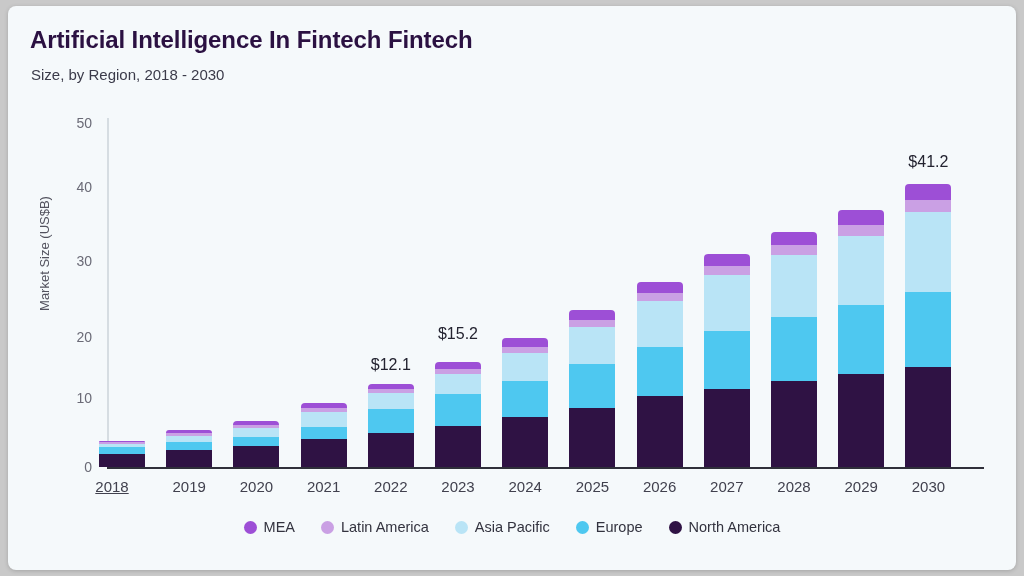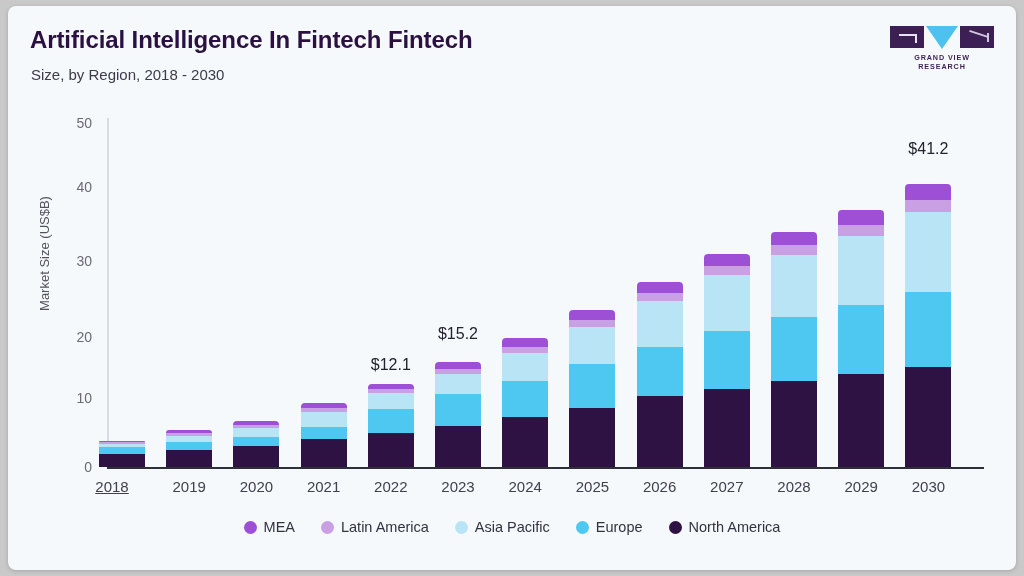--- a/index.html
+++ b/index.html
@@ -114,28 +114,20 @@
   .lg-txt { font-size: 14.5px; color: #33333f; }
 </style>
 </head>
 <body>
 
 <div id="card">
 
   <div id="title">Artificial Intelligence In Fintech Fintech</div>
   <div id="subtitle">Size, by Region, 2018 - 2030</div>
 
-  <div id="logo">
-    <div id="logo-marks">
-      <div class="logo-box left"></div>
-      <div id="logo-tri"></div>
-      <div class="logo-box right"></div>
-    </div>
-    <div id="logo-text">GRAND VIEW RESEARCH</div>
-  </div>
 
   <div id="plot">
     <div id="ylabel">Market Size (US$B)</div>
     <div id="axis-y"></div>
     <div id="axis-x"></div>
   <div class="ytick" style="top: 461px;">0</div>
       <div class="ytick" style="top: 392.2px;">10</div>
       <div class="ytick" style="top: 331px;">20</div>
       <div class="ytick" style="top: 254.6px;">30</div>
       <div class="ytick" style="top: 181px;">40</div>
@@ -239,21 +231,21 @@
       </div>
       <div class="xtick" style="left: 853.2px;">2029</div>
       <div class="bar" style="left: 897.4px; top: 0px; height: 461px;">
         <div class="seg" style="top: 360.552px; height: 100.448px; background: rgb(47, 18, 68);"></div>
         <div class="seg" style="top: 285.56px; height: 74.992px; background: rgb(78, 200, 240);"></div>
         <div class="seg" style="top: 206.44px; height: 79.12px; background: rgb(185, 228, 246);"></div>
         <div class="seg" style="top: 194.056px; height: 12.384px; background: rgb(202, 160, 228);"></div>
         <div class="seg top" style="top: 177.544px; height: 16.512px; background: rgb(157, 79, 214);"></div>
       </div>
       <div class="xtick" style="left: 920.4px;">2030</div>
-      <div class="blabel" style="left: 920.4px; top: 134px;">$41.2</div>
+      <div class="blabel" style="left: 920.4px; top: 147px;">$41.2</div>
     </div>
 
   <div id="legend">
       <div class="lg-item">
         <span class="lg-dot" style="background: rgb(157, 79, 214);"></span>
         <span class="lg-txt">MEA</span>
       </div>
       <div class="lg-item">
         <span class="lg-dot" style="background: rgb(202, 160, 228);"></span>
         <span class="lg-txt">Latin America</span>

